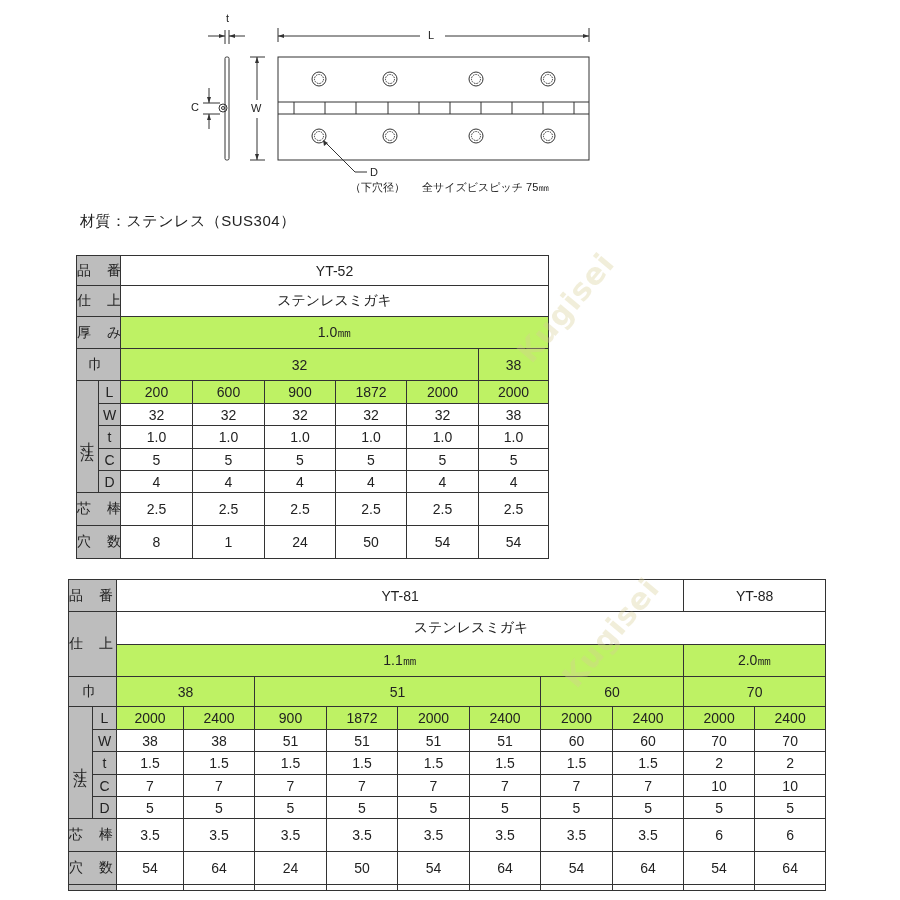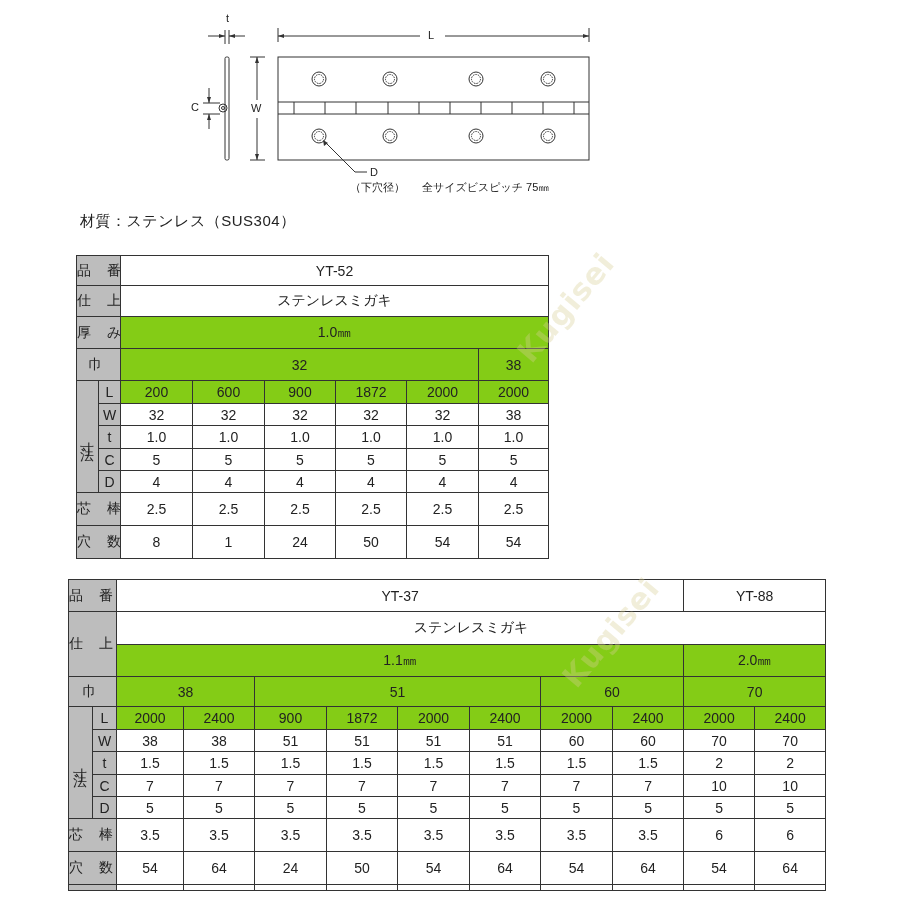--- a/index.html
+++ b/index.html
@@ -6,21 +6,21 @@
   html, body { width: 900px; height: 900px; background: #ffffff; overflow: hidden; }
   body { position: relative; font-family: "Liberation Sans", "DejaVu Sans", sans-serif; color: #222; }
   .diagram { position: absolute; left: 0; top: 0; width: 900px; height: 210px; }
   .diagram svg { position: absolute; left: 0; top: 0; }
   .dlabel { position: absolute; font-size: 11px; color: #222; white-space: nowrap; }
   .material { position: absolute; left: 80px; top: 212px; font-size: 15px; color: #222; letter-spacing: 0.5px; }
   table.spec { position: absolute; border-collapse: collapse; table-layout: fixed; border-radius: 14px; }
   table.spec td { border: 1.5px solid #333; text-align: center; vertical-align: middle; font-size: 14px; color: #222; padding: 0; overflow: hidden; white-space: nowrap; }
   td.lbl { background: #bdbdbd; font-size: 13px; letter-spacing: 6px; }
   td.sub { background: #bdbdbd; font-size: 13px; }
-  td.y { background: #84cc16; }
+  td.y { background: #bef264; }
   td.w { background: #ffffff; }
   .watermark { position: absolute; font-size: 30px; font-weight: bold; color: rgba(215,205,150,0.35); transform: rotate(-50deg); font-family: "DejaVu Sans", sans-serif; pointer-events: none; letter-spacing: 1px; }
   #t1 { left: 76px; top: 255px; width: 472px; }
   #t2 { left: 68px; top: 579px; width: 757px; }
   .vlbl { writing-mode: vertical-rl; letter-spacing: 14px; }
 </style>
 </head>
 <body>
 
 <div class="diagram">
@@ -215,21 +215,21 @@
       <col style="width:72px">
       <col style="width:71px">
       <col style="width:72px">
       <col style="width:71px">
       <col style="width:71px">
       <col style="width:71px">
   </colgroup>
   <tbody>
       <tr style="height:32px">
     <td class="lbl" colspan="2">品 番</td>
-    <td class="w" colspan="8">YT-37</td>
+    <td class="w" colspan="8">YT-81</td>
     <td class="w" colspan="2">YT-88</td>
   </tr>
   <tr style="height:33px">
     <td class="lbl" colspan="2" rowspan="2">仕 上</td>
     <td class="w" colspan="10">ステンレスミガキ</td>
   </tr>
   <tr style="height:32px">
     <td class="y" colspan="8">1.1㎜</td>
     <td class="y" colspan="2">2.0㎜</td>
   </tr>

